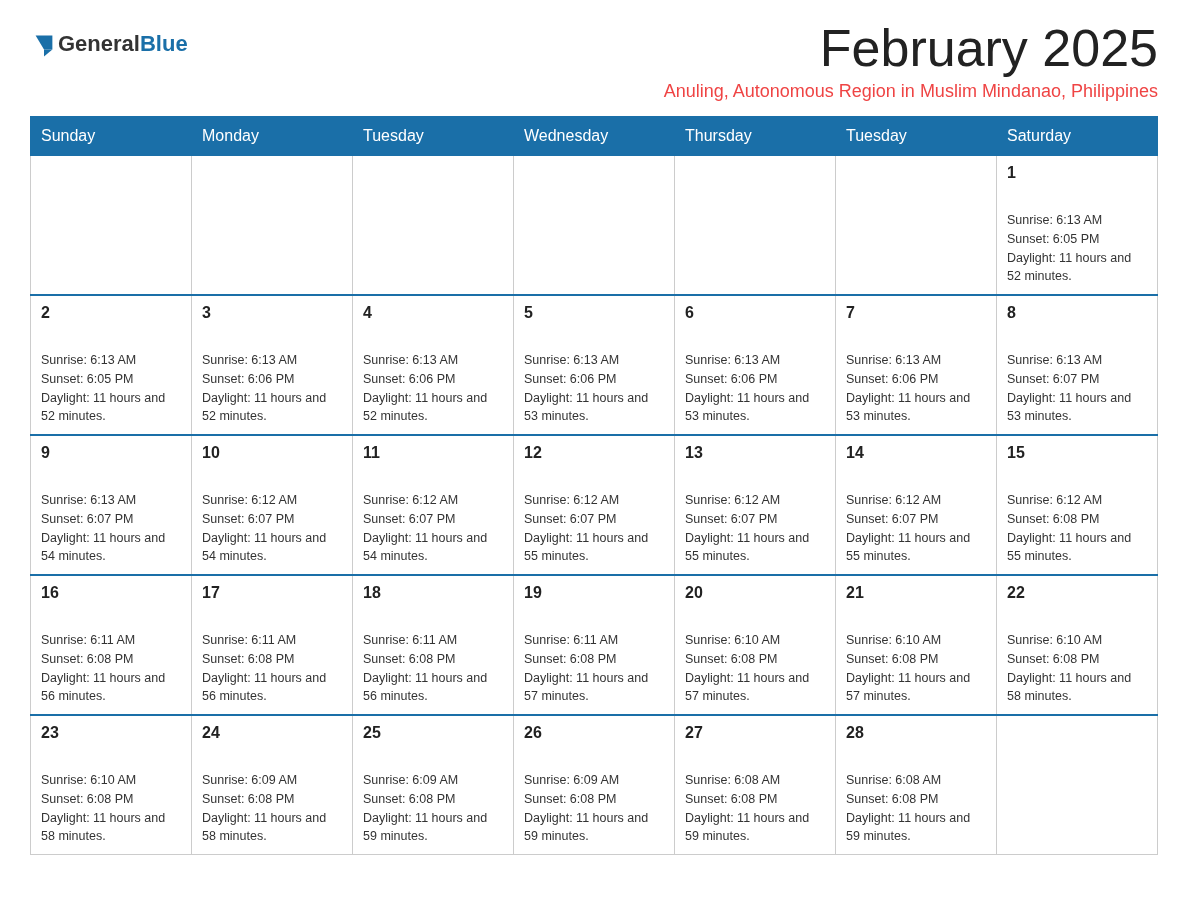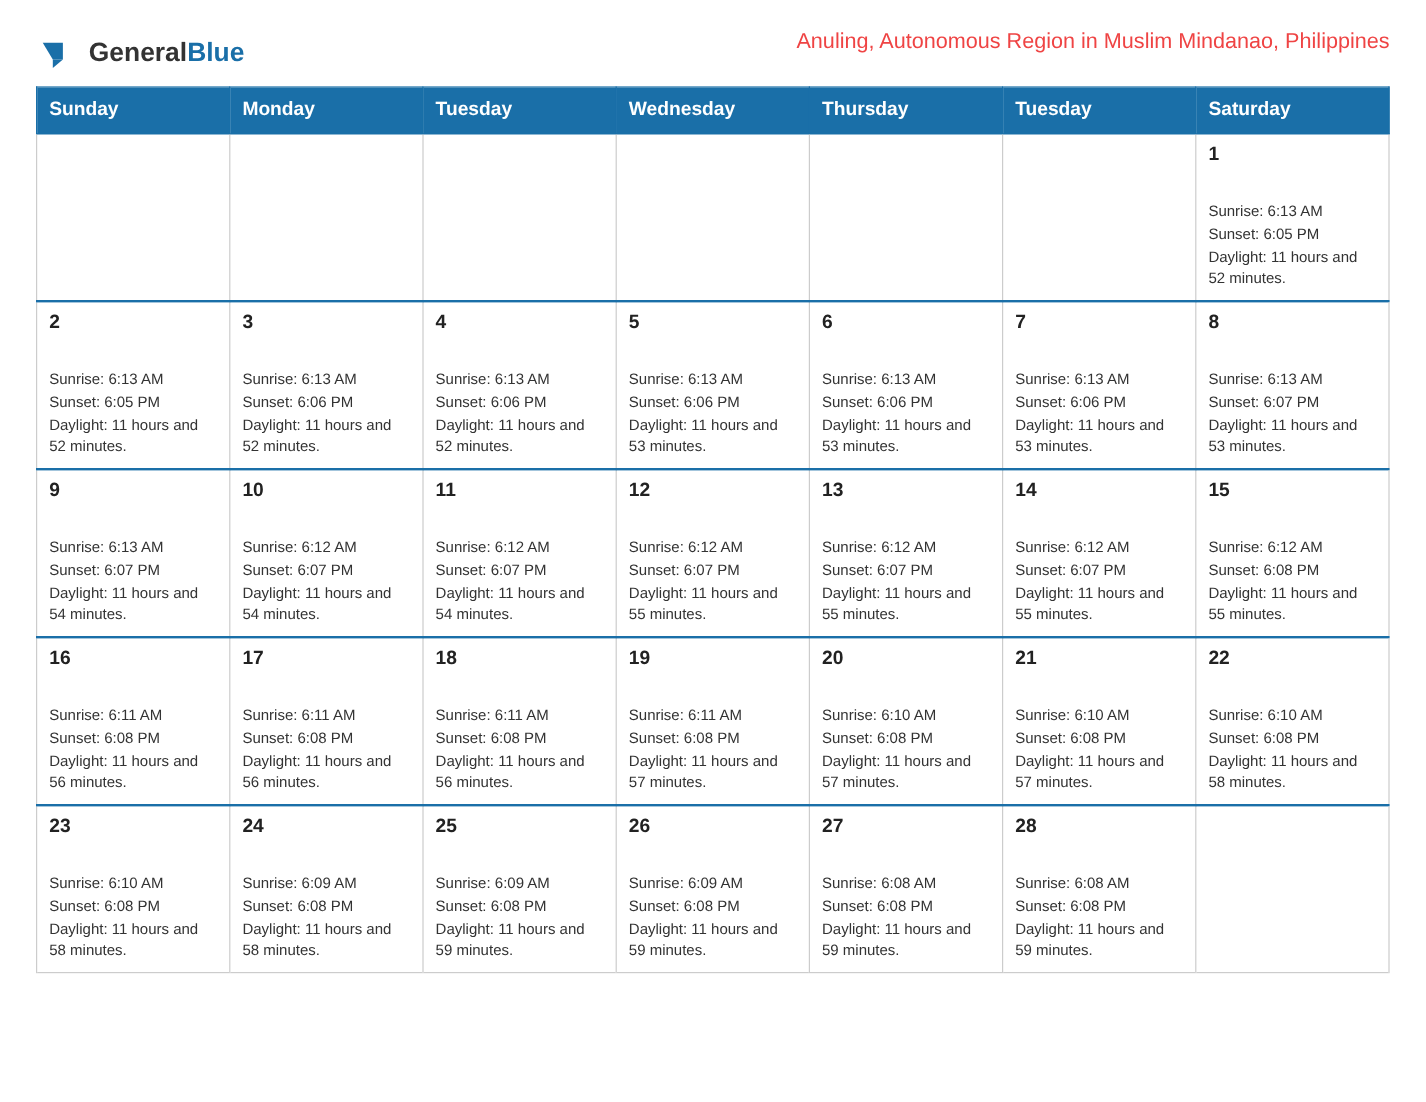--- a/index.html
+++ b/index.html
@@ -12,21 +12,21 @@
     }
     .header {
       display: flex;
       align-items: flex-start;
       justify-content: space-between;
       margin-bottom: 10px;
     }
     .logo {
       display: flex;
       align-items: center;
-      gap: 16px;
+      gap: 0;
       margin-top: 10px;
     }
     .logo-text-general {
       font-size: 22px;
       font-weight: bold;
       color: #333;
     }
     .logo-text-blue {
       font-size: 22px;
       font-weight: bold;
@@ -54,21 +54,21 @@
       width: 100%;
       border-collapse: collapse;
       margin-top: 14px;
     }
     .calendar thead tr {
       background-color: #1a6fa8;
     }
     .calendar thead th {
       color: #fff;
       font-size: 16px;
-      font-weight: bold;
+      font-weight: normal;
       padding: 10px 10px;
       text-align: left;
       border: 1px solid #1a6fa8;
     }
     .calendar tbody tr {
       border-bottom: 2px solid #1a6fa8;
     }
     .calendar tbody td {
       vertical-align: top;
       padding: 8px 10px;
@@ -107,20 +107,21 @@
   <div class="logo">
     <svg class="logo-icon" viewBox="0 0 40 40" xmlns="http://www.w3.org/2000/svg">
       <polygon points="8,8 32,8 32,28 20,28" fill="#1a6fa8"></polygon>
       <polygon points="20,28 32,28 20,38" fill="#1a6fa8"></polygon>
     </svg>
     <div>
       <span class="logo-text-general">General</span><span class="logo-text-blue">Blue</span>
     </div>
   </div>
   <div class="title-section">
+    <div class="month-title">February 2025</div>
     <div class="subtitle">Anuling, Autonomous Region in Muslim Mindanao, Philippines</div>
   </div>
 </div>
 
 <table class="calendar">
   <thead>
     <tr>
     <th>Sunday</th>
         <th>Monday</th>
         <th>Tuesday</th>

